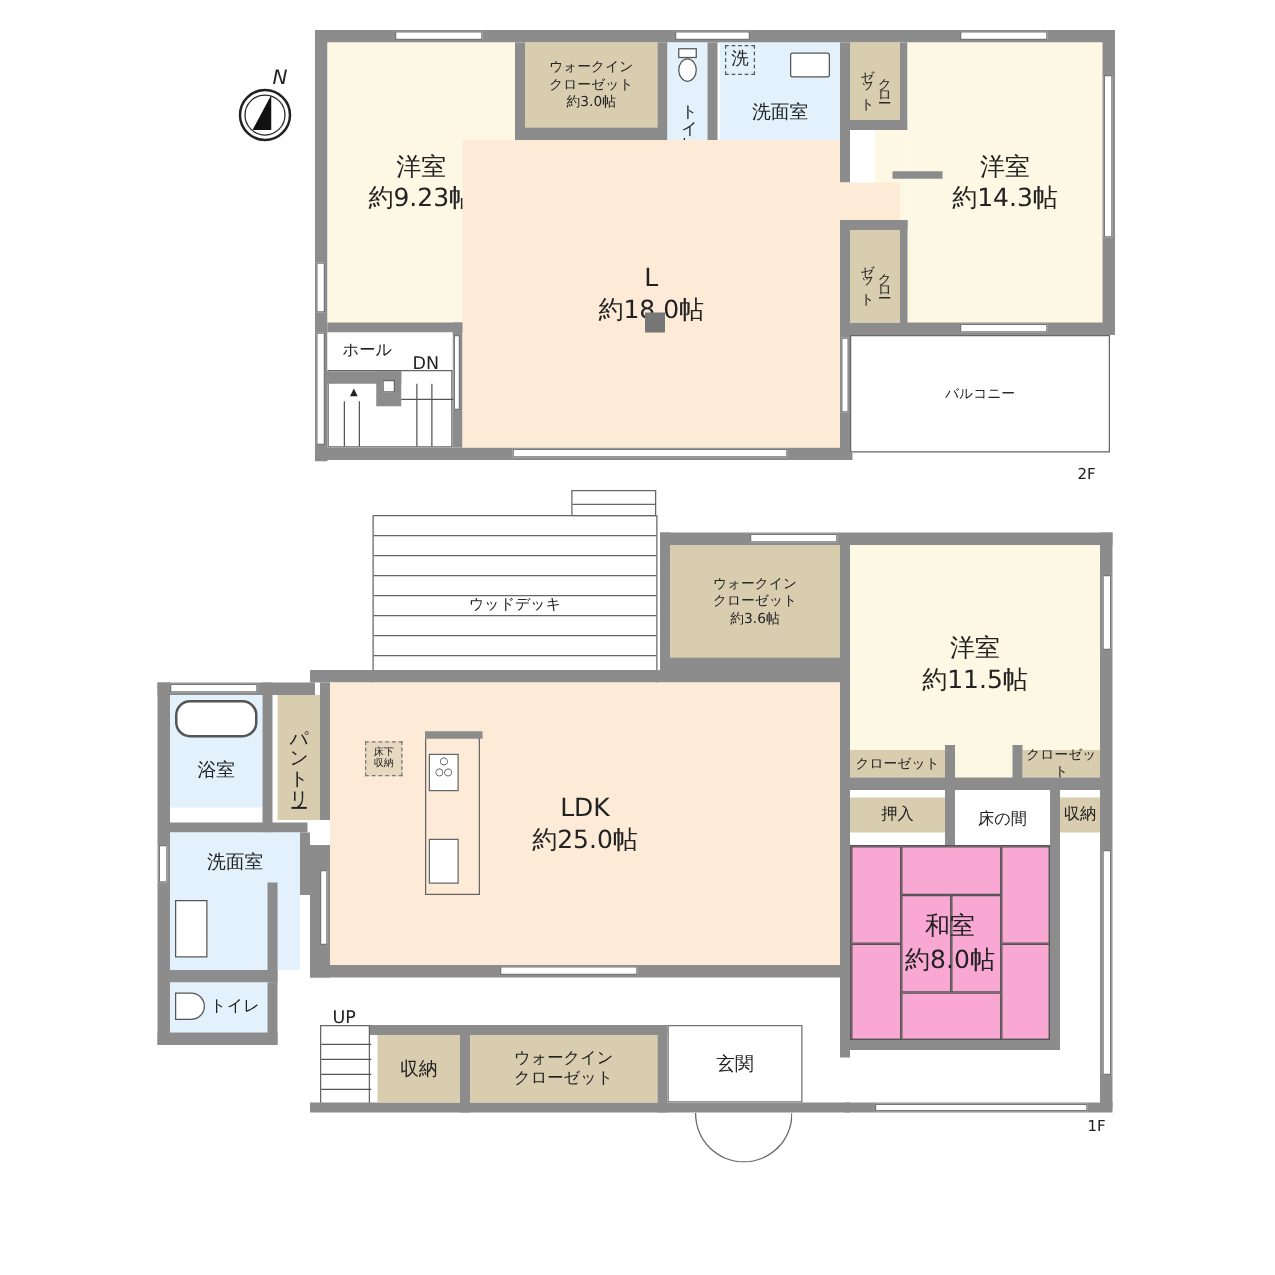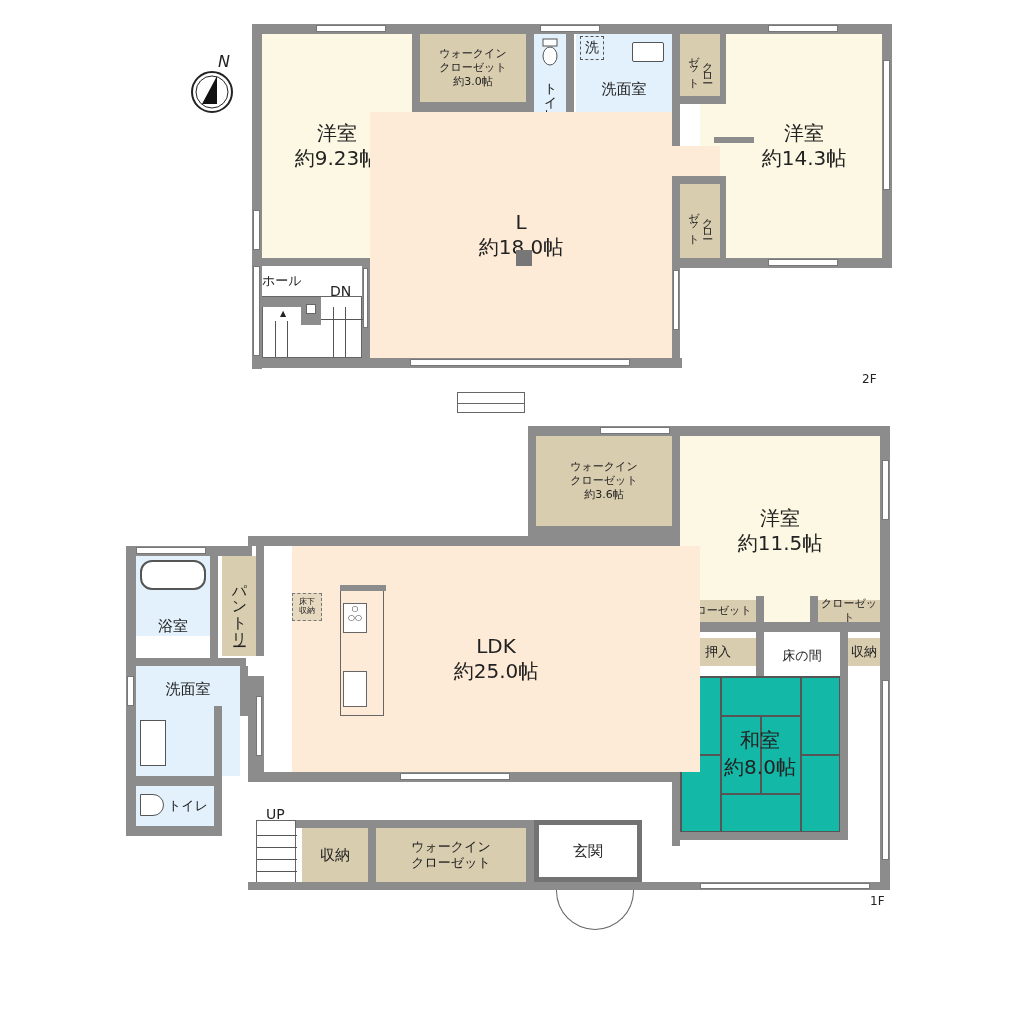--- a/index.html
+++ b/index.html
@@ -6,21 +6,21 @@
   body { width:1020px; height:1020px; position:relative; overflow:hidden;
          font-family:"DejaVu Sans", "Liberation Sans", sans-serif; color:#222; }
   .abs { position:absolute; box-sizing:border-box; }
   .wall { position:absolute; background:#8c8c8c; }
   .room { position:absolute; box-sizing:border-box; display:flex; flex-direction:column;
           align-items:center; justify-content:center; text-align:center; line-height:1.25; }
   .yellow { background:#fdf8e3; }
   .peach { background:#fdebd8; }
   .blue { background:#e2f1fb; }
   .tan { background:#d9cdb0; }
-  .green { background:#14b8a6; }
+  .green { background:#f9a8d4; }
   .white { background:#ffffff; }
   .name-lg { font-size:20px; }
   .size-lg { font-size:20px; }
   .name-md { font-size:15px; }
   .name-sm { font-size:13px; }
   .name-xs { font-size:11px; }
   .vert { writing-mode:vertical-rl; text-orientation:upright; letter-spacing:-1px; }
   .line { position:absolute; background:#555; }
   .win { position:absolute; background:#fff; border:1px solid #777; box-sizing:border-box; }
   .deck-line { position:absolute; left:0; right:0; height:1px; background:#666; }
@@ -112,54 +112,67 @@
   <div class="wall" style="left:720px;top:176px;width:6px;height:90px;"></div>
 
   <div class="room peach" style="left:370px;top:112px;width:302px;height:246px;">
     <span class="name-lg">L</span>
     <span class="size-lg">約18.0帖</span>
   </div>
   <div class="abs peach" style="left:420px;top:112px;width:100px;height:24px;"></div>
   <div class="abs peach" style="left:672px;top:146px;width:48px;height:30px;"></div>
   <div class="abs" style="left:516px;top:250px;width:16px;height:16px;background:#777;"></div>
 
-  <div class="room white" style="left:262px;top:266px;width:100px;height:30px;align-items:flex-start;">
+  <div class="room white" style="left:262px;top:266px;width:100px;height:30px;align-items:flex-start;padding-left:12px;">
     <span class="name-sm">ホール</span>
   </div>
   <div class="abs" style="left:330px;top:283px;font-size:14px;">DN</div>
 
   <div class="abs" style="left:262px;top:296px;width:100px;height:62px;border:1px solid #666;background:#fff;">
     <div class="wall" style="left:-2px;top:0;width:60px;height:10px;"></div>
     <div class="wall" style="left:38px;top:0;width:20px;height:28px;"></div>
     <div class="abs" style="left:43px;top:7px;width:10px;height:10px;background:#fff;border:1px solid #666;"></div>
     <div class="line" style="left:12px;top:24px;width:1px;height:36px;"></div>
     <div class="line" style="left:24px;top:24px;width:1px;height:36px;"></div>
     <div class="line" style="left:70px;top:10px;width:1px;height:50px;"></div>
     <div class="line" style="left:82px;top:10px;width:1px;height:50px;"></div>
     <div class="line" style="left:58px;top:22px;width:42px;height:1px;"></div>
     <div class="abs" style="left:17px;top:12px;font-size:8px;">▲</div>
   </div>
 
+  <div class="room white" style="left:680px;top:268px;width:208px;height:94px;border:1px solid #666;">
+    <span class="name-xs">バルコニー</span>
+  </div>
 
   <div class="win" style="left:316px;top:25px;width:70px;height:7px;"></div>
   <div class="win" style="left:540px;top:25px;width:60px;height:7px;"></div>
   <div class="win" style="left:768px;top:25px;width:70px;height:7px;"></div>
   <div class="win" style="left:883px;top:60px;width:7px;height:130px;"></div>
   <div class="win" style="left:253px;top:210px;width:7px;height:40px;"></div>
   <div class="win" style="left:253px;top:266px;width:7px;height:90px;"></div>
   <div class="win" style="left:410px;top:359px;width:220px;height:7px;"></div>
   <div class="win" style="left:768px;top:259px;width:70px;height:7px;"></div>
   <div class="win" style="left:673px;top:270px;width:6px;height:60px;"></div>
   <div class="win" style="left:363px;top:268px;width:5px;height:60px;"></div>
 
   <div class="floor-label" style="left:862px;top:372px;">2F</div>
 </div>
 
 <div class="abs" style="left:0;top:380px;width:1020px;height:640px;">
 
+  <div class="abs" style="left:298px;top:32px;width:228px;height:136px;border:1px solid #666;background:#fff;">
+    <div class="deck-line" style="top:15px;"></div>
+    <div class="deck-line" style="top:31px;"></div>
+    <div class="deck-line" style="top:47px;"></div>
+    <div class="deck-line" style="top:63px;"></div>
+    <div class="deck-line" style="top:79px;"></div>
+    <div class="deck-line" style="top:95px;"></div>
+    <div class="deck-line" style="top:111px;"></div>
+    <div class="abs" style="left:0;right:0;top:62px;text-align:center;font-size:12px;background:transparent;">ウッドデッキ</div>
+  </div>
   <div class="abs" style="left:457px;top:12px;width:68px;height:21px;border:1px solid #666;background:#fff;">
     <div class="deck-line" style="top:10px;"></div>
   </div>
 
   <div class="wall" style="left:528px;top:46px;width:362px;height:10px;"></div>
   <div class="wall" style="left:528px;top:46px;width:8px;height:110px;"></div>
   <div class="wall" style="left:880px;top:46px;width:10px;height:460px;"></div>
   <div class="wall" style="left:248px;top:156px;width:430px;height:10px;"></div>
   <div class="wall" style="left:126px;top:166px;width:10px;height:290px;"></div>
   <div class="wall" style="left:126px;top:166px;width:126px;height:10px;"></div>
@@ -211,21 +224,21 @@
     <div class="abs" style="left:0;right:0;top:50px;display:flex;flex-direction:column;align-items:center;">
       <span class="name-lg">和室</span>
       <span class="size-lg">約8.0帖</span>
     </div>
   </div>
   <div class="wall" style="left:672px;top:452px;width:176px;height:8px;"></div>
   <div class="wall" style="left:840px;top:296px;width:8px;height:164px;"></div>
 
   <div class="wall" style="left:676px;top:502px;width:214px;height:8px;"></div>
 
-  <div class="room blue" style="left:136px;top:176px;width:74px;height:80px;justify-content:flex-end;">
+  <div class="room blue" style="left:136px;top:176px;width:74px;height:90px;">
     <div class="abs" style="left:4px;top:4px;width:66px;height:30px;border:2px solid #555;border-radius:12px;background:#fff;"></div>
     <span class="name-md" style="margin-top:30px;">浴室</span>
   </div>
   <div class="wall" style="left:210px;top:166px;width:8px;height:120px;"></div>
   <div class="wall" style="left:136px;top:278px;width:110px;height:8px;"></div>
 
   <div class="room tan" style="left:222px;top:176px;width:34px;height:100px;">
     <span class="name-md vert">パントリー</span>
   </div>
   <div class="wall" style="left:256px;top:166px;width:8px;height:110px;"></div>
@@ -238,21 +251,21 @@
   <div class="wall" style="left:214px;top:326px;width:8px;height:80px;"></div>
   <div class="wall" style="left:136px;top:396px;width:86px;height:10px;"></div>
 
   <div class="room blue" style="left:136px;top:406px;width:80px;height:40px;">
     <span class="name-sm" style="margin-left:24px;">トイレ</span>
     <div class="abs" style="left:4px;top:8px;width:24px;height:22px;border:1px solid #555;border-radius:0 12px 12px 0;background:#fff;"></div>
   </div>
   <div class="wall" style="left:126px;top:446px;width:96px;height:10px;"></div>
   <div class="wall" style="left:214px;top:406px;width:8px;height:50px;"></div>
 
-  <div class="room peach" style="left:264px;top:166px;width:408px;height:226px;margin-left:28px;">
+  <div class="room peach" style="left:264px;top:166px;width:408px;height:226px;">
     <span class="name-lg">LDK</span>
     <span class="size-lg">約25.0帖</span>
   </div>
   <div class="wall" style="left:248px;top:392px;width:430px;height:10px;"></div>
   <div class="wall" style="left:248px;top:296px;width:16px;height:106px;"></div>
 
   <div class="abs" style="left:292px;top:213px;width:30px;height:28px;border:1px dashed #777;background:#e6d9c0;display:flex;flex-direction:column;align-items:center;justify-content:center;font-size:8px;line-height:1.1;">
     <span>床下</span>
     <span>収納</span>
   </div>
@@ -277,21 +290,21 @@
     <span class="name-md">収納</span>
   </div>
   <div class="wall" style="left:368px;top:440px;width:8px;height:70px;"></div>
 
   <div class="room tan" style="left:376px;top:448px;width:150px;height:54px;">
     <span class="name-sm">ウォークイン</span>
     <span class="name-sm">クローゼット</span>
   </div>
   <div class="wall" style="left:526px;top:440px;width:8px;height:70px;"></div>
 
-  <div class="room white" style="left:534px;top:440px;width:108px;height:62px;border:5px solid #737373;">
+  <div class="room white" style="left:534px;top:440px;width:108px;height:62px;border:1px solid #737373;">
     <span class="name-md">玄関</span>
   </div>
 
 
   <div class="abs" style="left:556px;top:510px;width:78px;height:40px;border-left:1px solid #666;border-right:1px solid #666;border-bottom:1px solid #666;border-radius:0 0 40px 40px;"></div>
 
   <div class="win" style="left:882px;top:80px;width:7px;height:60px;"></div>
   <div class="win" style="left:882px;top:300px;width:7px;height:180px;"></div>
   <div class="win" style="left:700px;top:503px;width:170px;height:6px;"></div>
   <div class="win" style="left:136px;top:167px;width:70px;height:7px;"></div>

